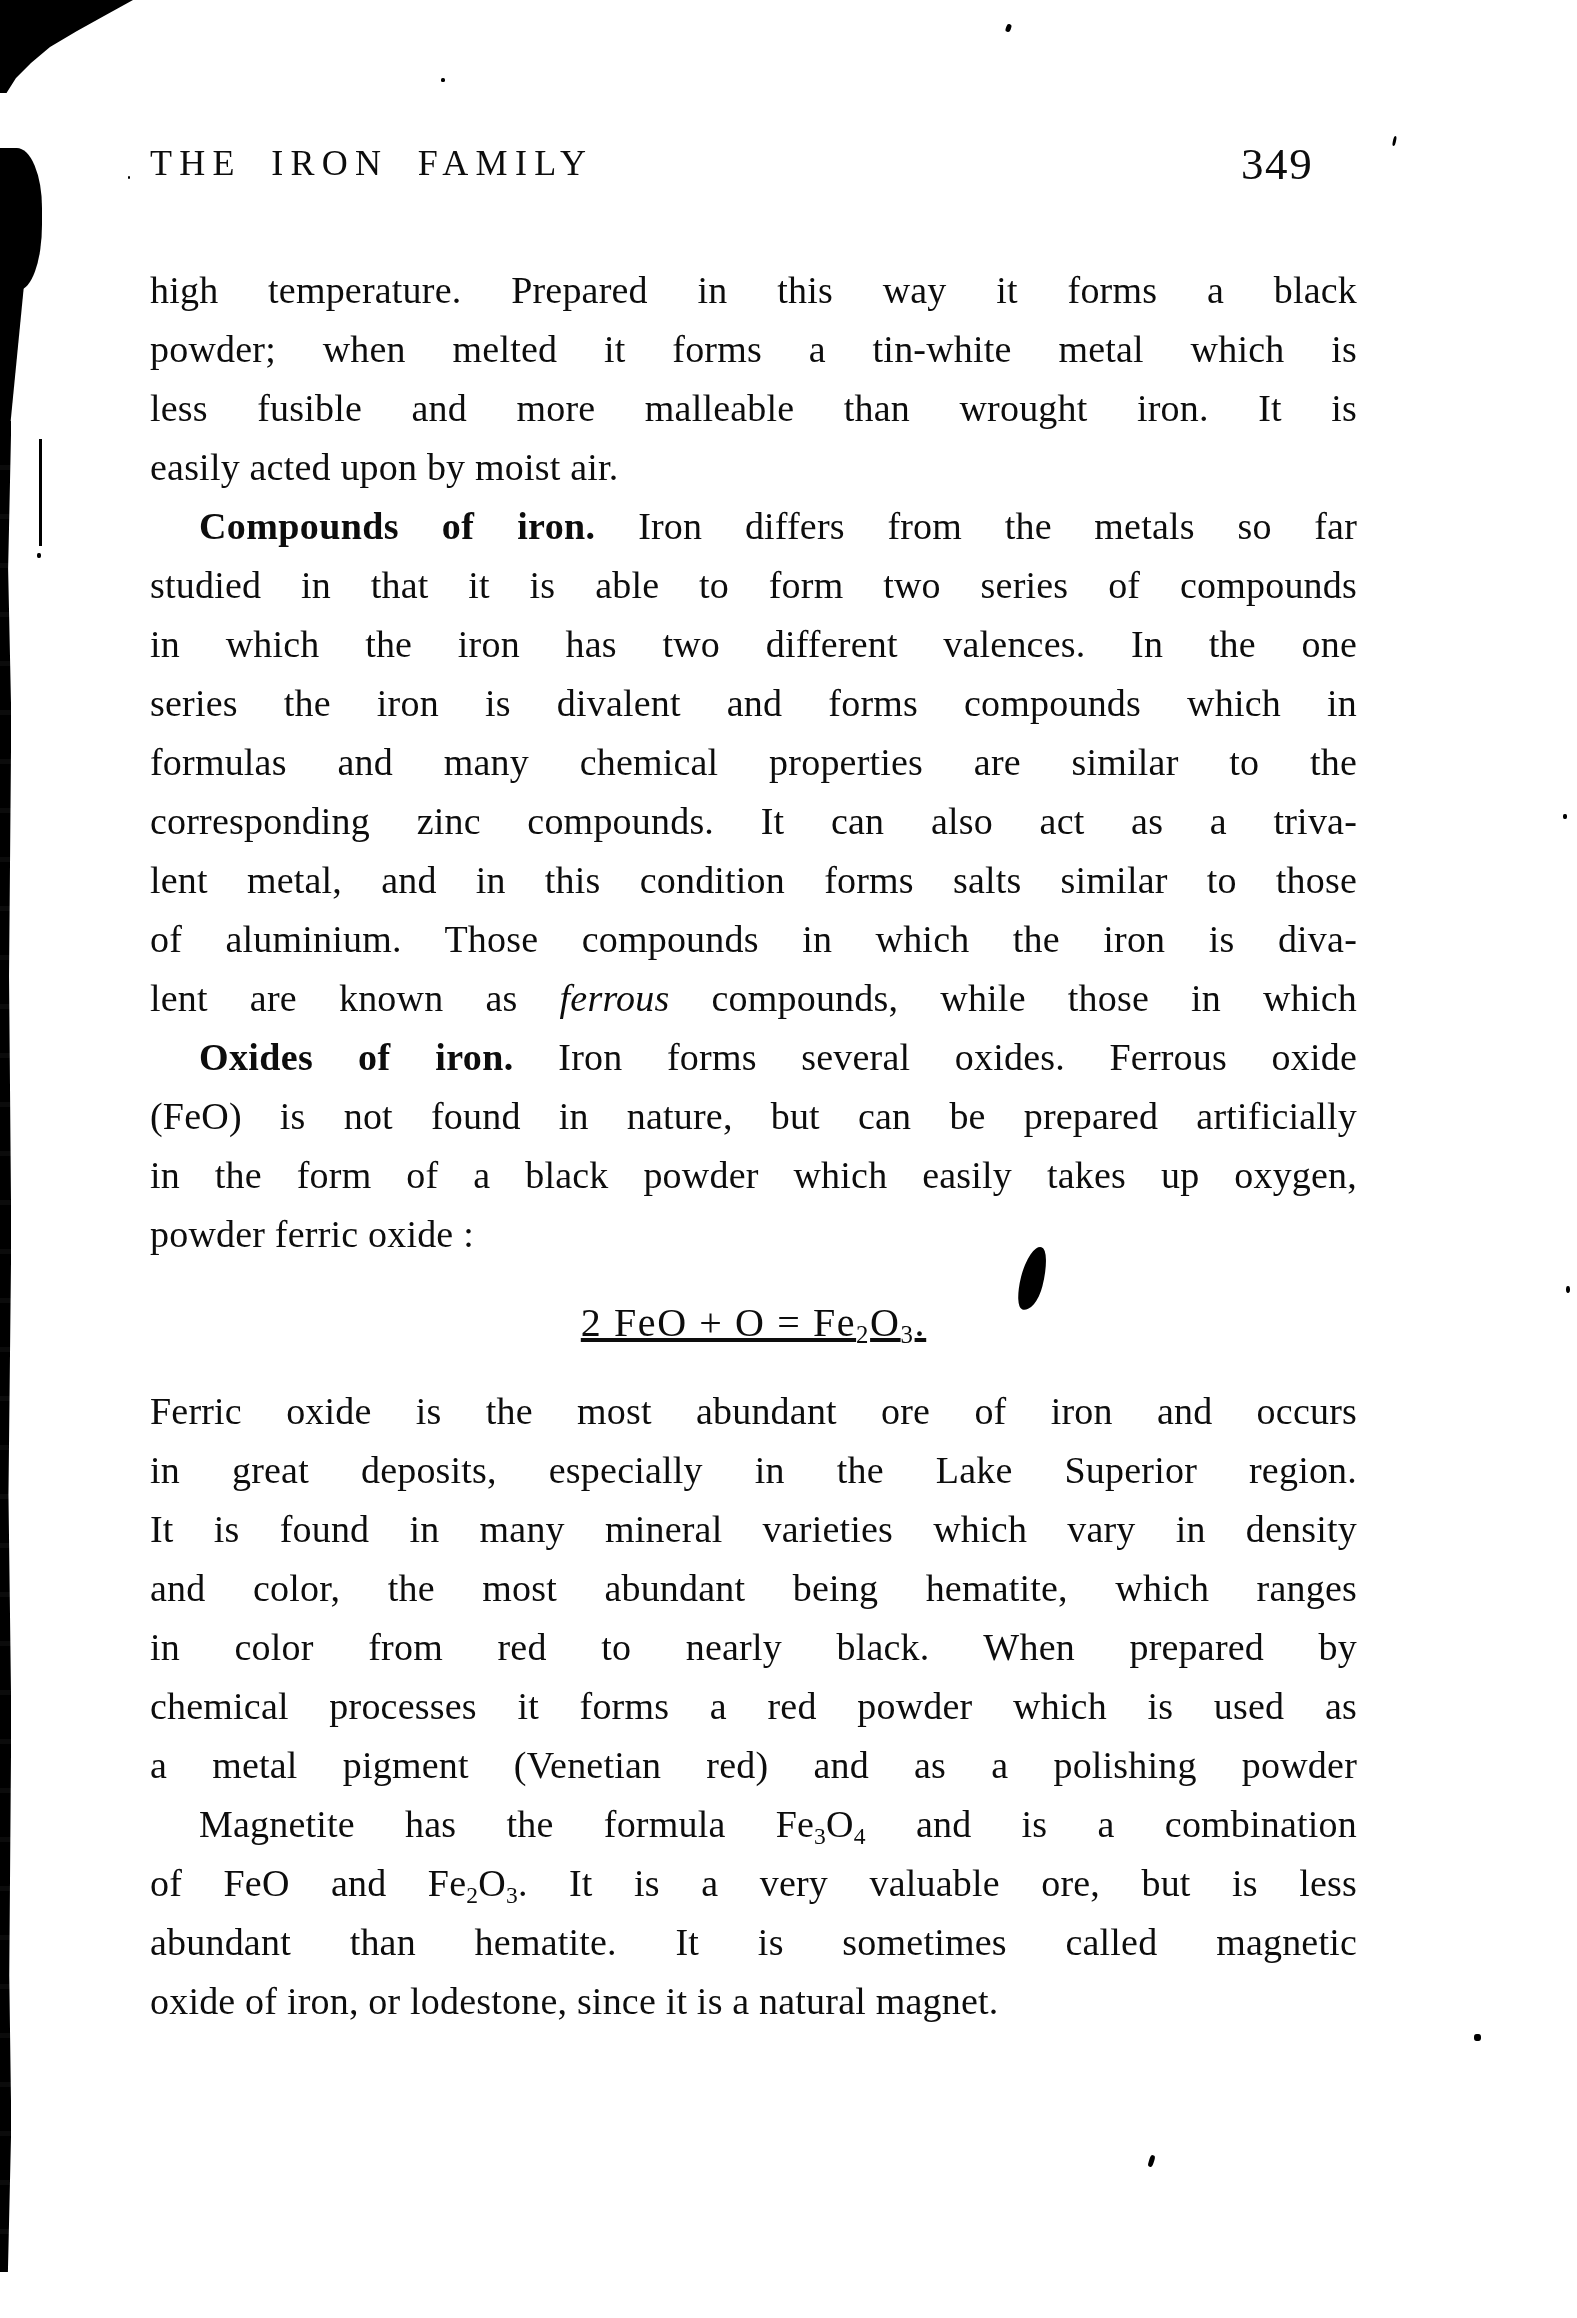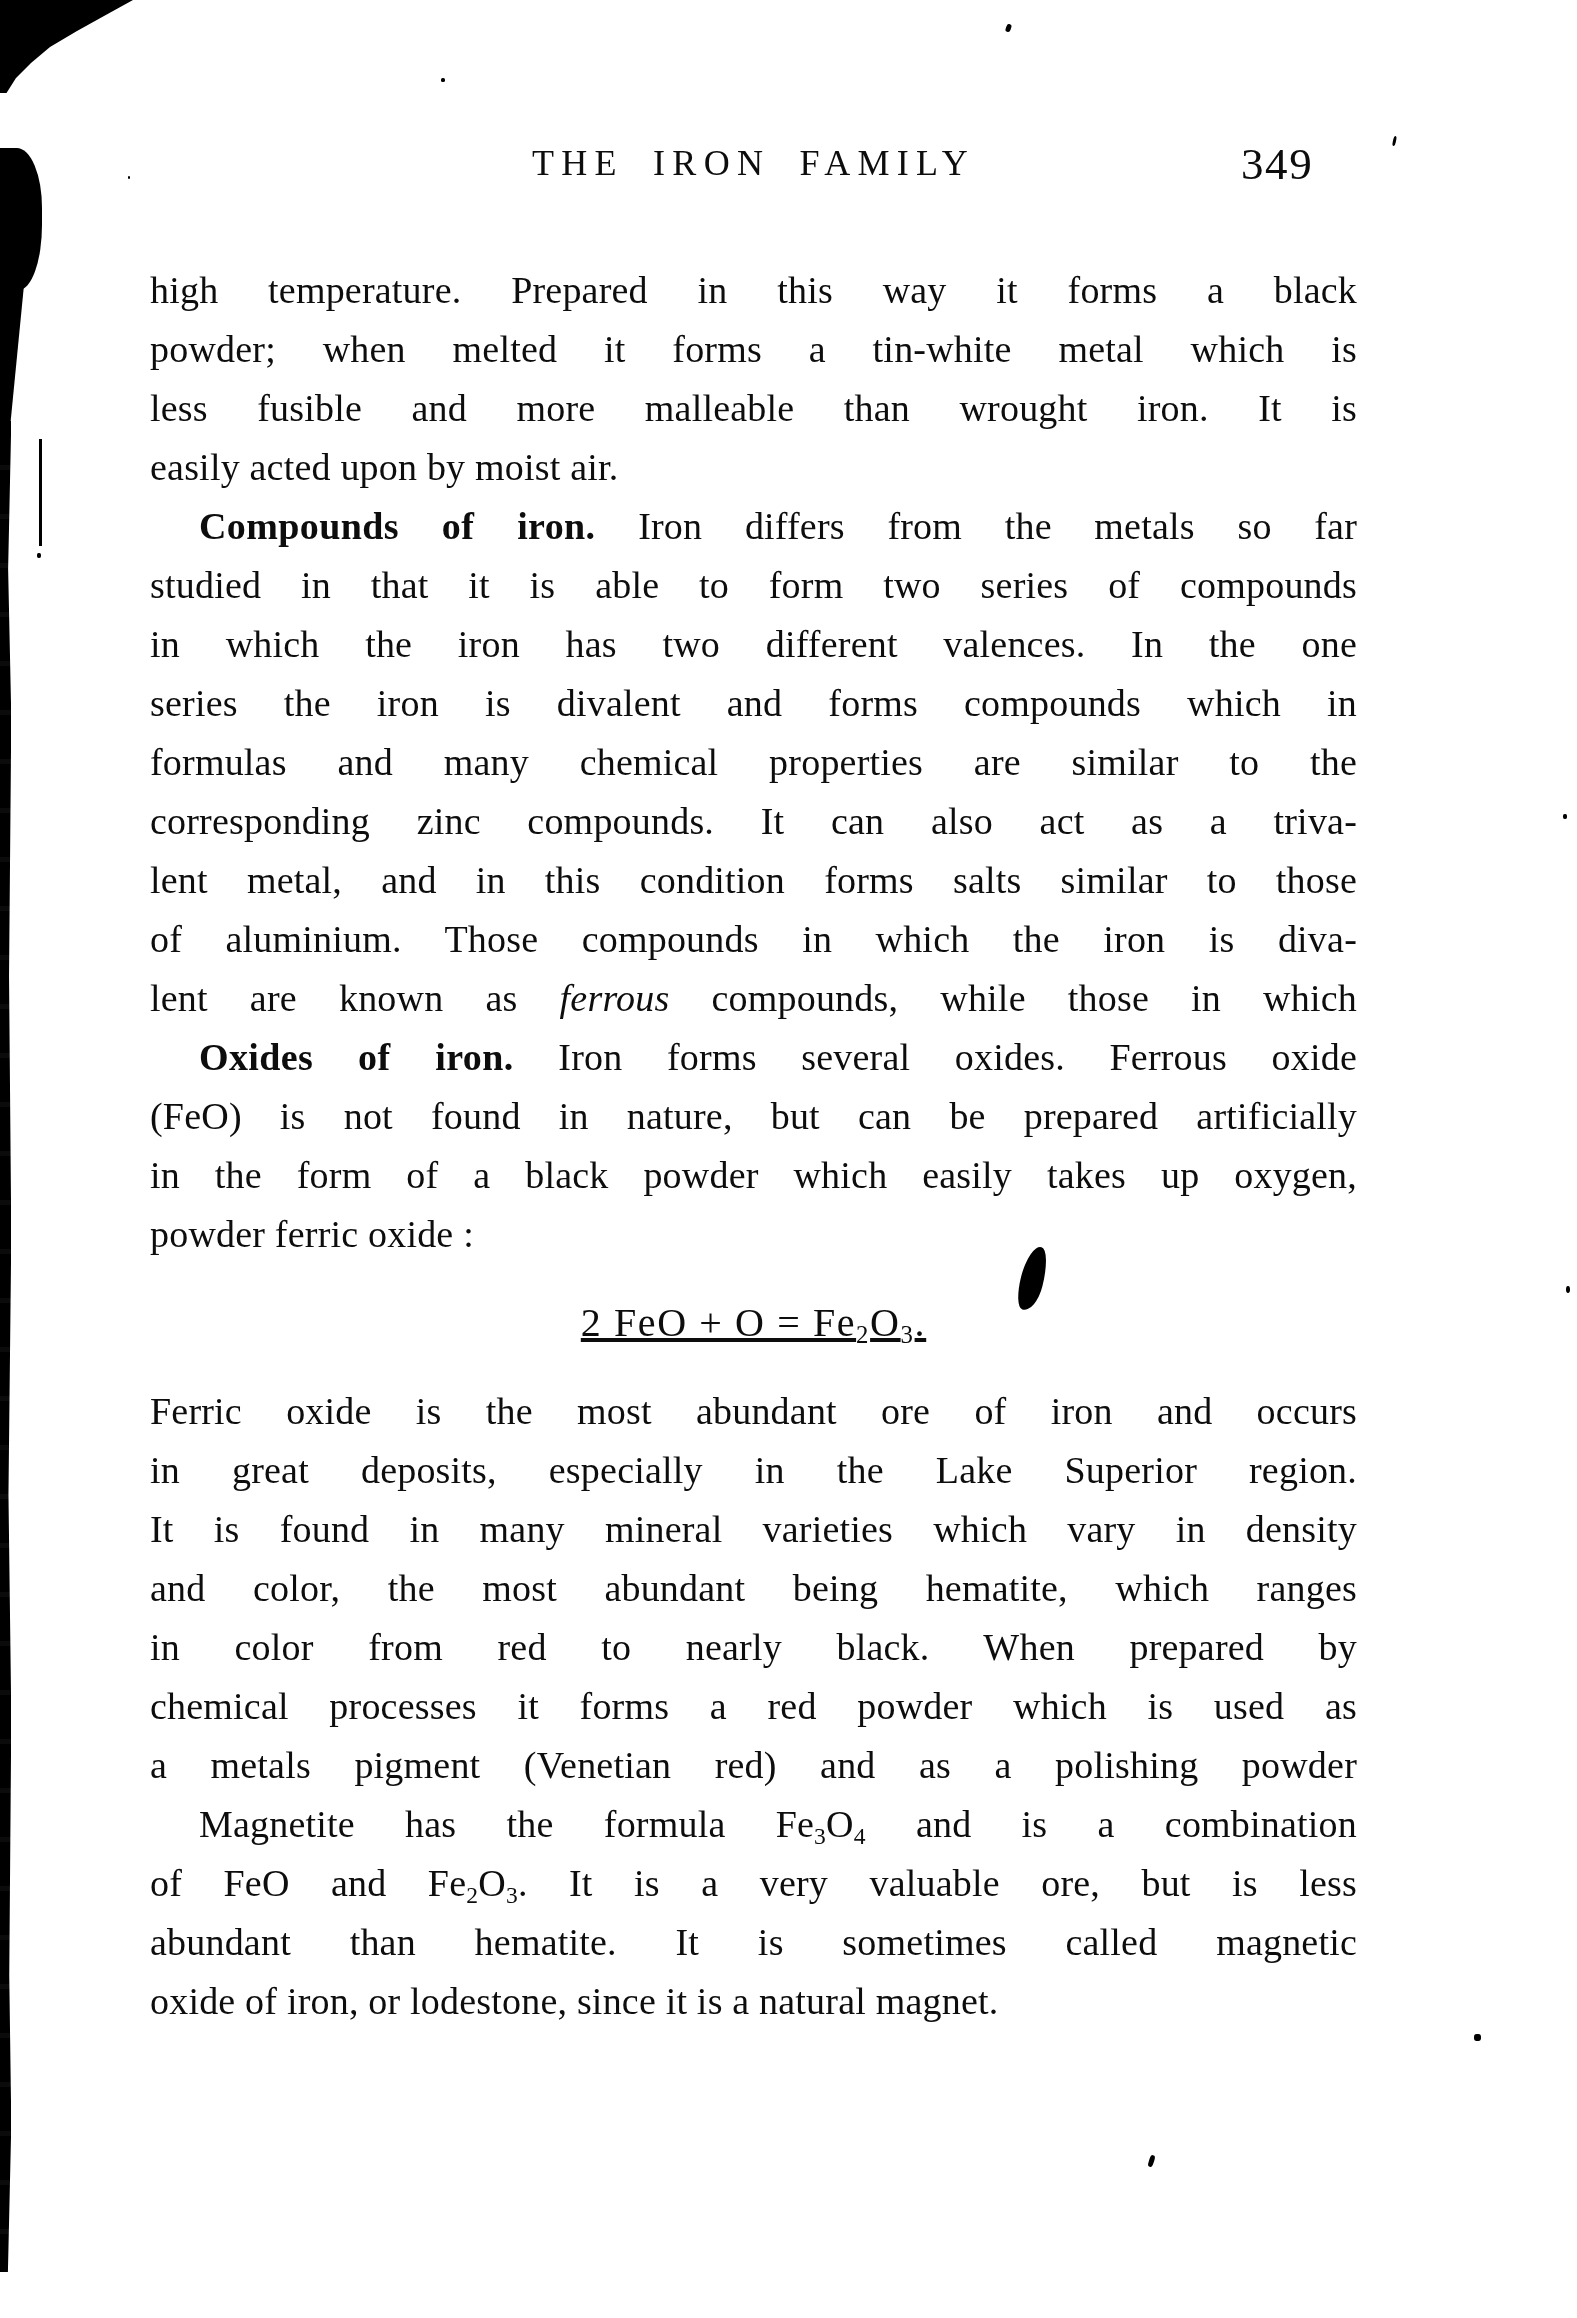--- a/index.html
+++ b/index.html
@@ -7,21 +7,21 @@
     width:1578px; height:2319px;
     background:#ffffff;
     position:relative;
     overflow:hidden;
     font-family:"Liberation Serif","DejaVu Serif",serif;
     color:#0d0d0d;
   }
   
   .header-title {
     position:absolute; left:150px; top:142px; width:1207px;
-    text-align:center;
+    text-align:left;
     font-size:36px; letter-spacing:7.3px; word-spacing:13px;
     white-space:nowrap;
   }
   .page-number {
     position:absolute; left:1241px; top:138px;
     font-size:45px; letter-spacing:1.6px;font-family:Liberation Serif, serif;
   }
   .page-body {
     position:absolute; left:150px; top:220px; width:1207px;margin-top:41px;
   }
@@ -112,21 +112,21 @@
     <div class="ln"><span>(FeO) is not found in nature, but can be prepared artificially</span></div>
     <div class="ln"><span>in the form of a black powder which easily takes up oxygen,</span></div>
     <div class="ln last"><span>powder ferric oxide :</span></div>
     <div class="ln eq"><span>2 FeO + O = Fe</span><sub>2</sub><span>O</span><sub>3</sub><span>.</span></div>
     <div class="ln"><span>Ferric oxide is the most abundant ore of iron and occurs</span></div>
     <div class="ln"><span>in great deposits, especially in the Lake Superior region.</span></div>
     <div class="ln"><span>It is found in many mineral varieties which vary in density</span></div>
     <div class="ln"><span>and color, the most abundant being hematite, which ranges</span></div>
     <div class="ln"><span>in color from red to nearly black.  When prepared by</span></div>
     <div class="ln"><span>chemical processes it forms a red powder which is used as</span></div>
-    <div class="ln"><span>a metals pigment (Venetian red) and as a polishing powder</span></div>
+    <div class="ln"><span>a metal pigment (Venetian red) and as a polishing powder</span></div>
     <div class="ln ind"><span>Magnetite has the formula Fe</span><sub>3</sub><span>O</span><sub>4</sub><span> and is a combination</span></div>
     <div class="ln"><span>of FeO and Fe</span><sub>2</sub><span>O</span><sub>3</sub><span>.  It is a very valuable ore, but is less</span></div>
     <div class="ln"><span>abundant than hematite.  It is sometimes called magnetic</span></div>
     <div class="ln last"><span>oxide of iron, or lodestone, since it is a natural magnet.</span></div>
   </div>
 
 <div class="art corner-wedge"></div>
 <div class="art left-blob"></div>
 <div class="art left-taper"></div>
 <div class="art left-bar"></div>

